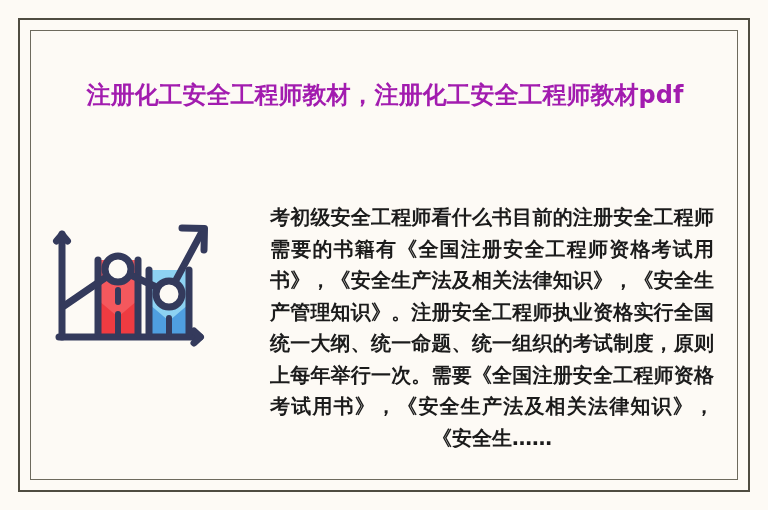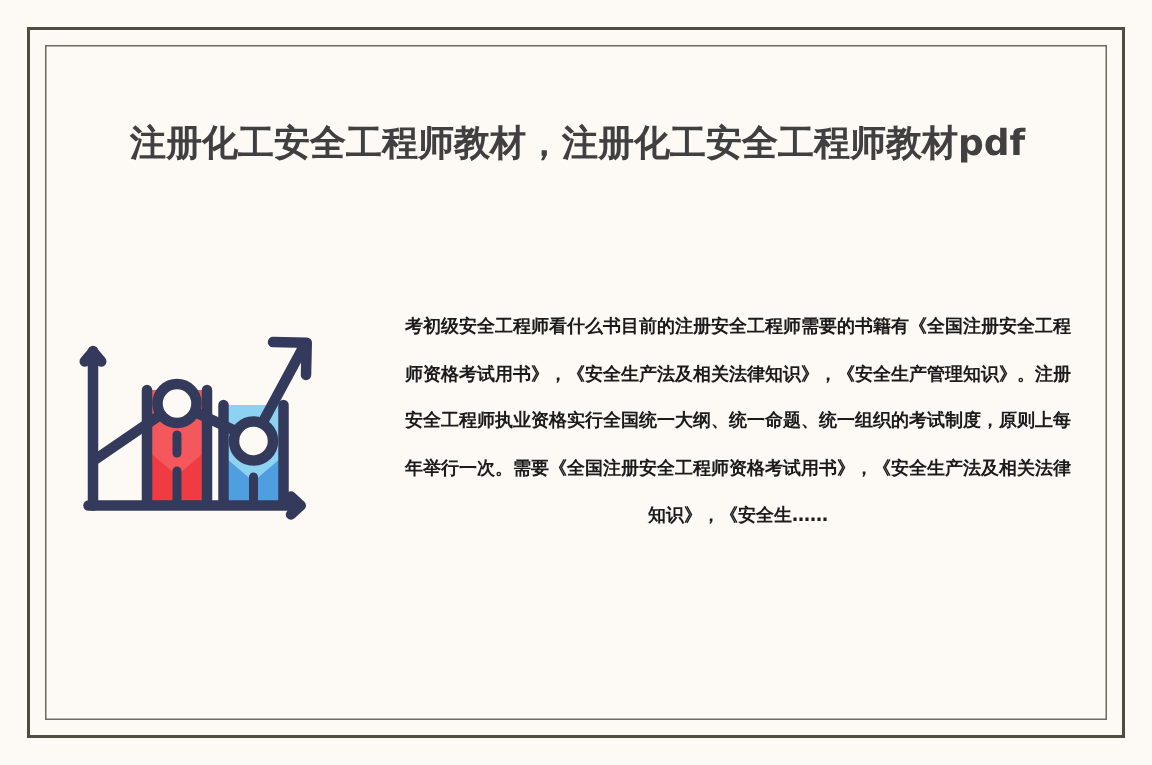--- a/index.html
+++ b/index.html
@@ -47,21 +47,21 @@
     left: 64px;
     top: 78px;
     width: 642px;
     text-align: center;
   }
   .title-text {
     display: block;
     font-family: "DejaVu Sans", "Liberation Sans", sans-serif;
     font-size: 24px;
     font-weight: bold;
-    color: #404040;
+    color: #a21caf;
     line-height: 34px;
     letter-spacing: 0px;
     word-break: break-all;
     text-align: center;
   }
   
   .content-row {
     position: absolute;
     left: 0;
     top: 196px;
@@ -82,21 +82,21 @@
   }
   .body-block {
     position: absolute;
     left: 270px;
     top: 6px;
     width: 444px;
   }
   .body-text {
     display: block;
     font-family: "DejaVu Sans", "Liberation Sans", sans-serif;
-    font-size: 12px;
+    font-size: 20px;
     font-weight: bold;
     color: #1b1b1b;
     line-height: 31.5px;
     text-align: justify;
     text-align-last: center;
     word-break: break-all;
   }
 </style>
 </head>
 <body>

